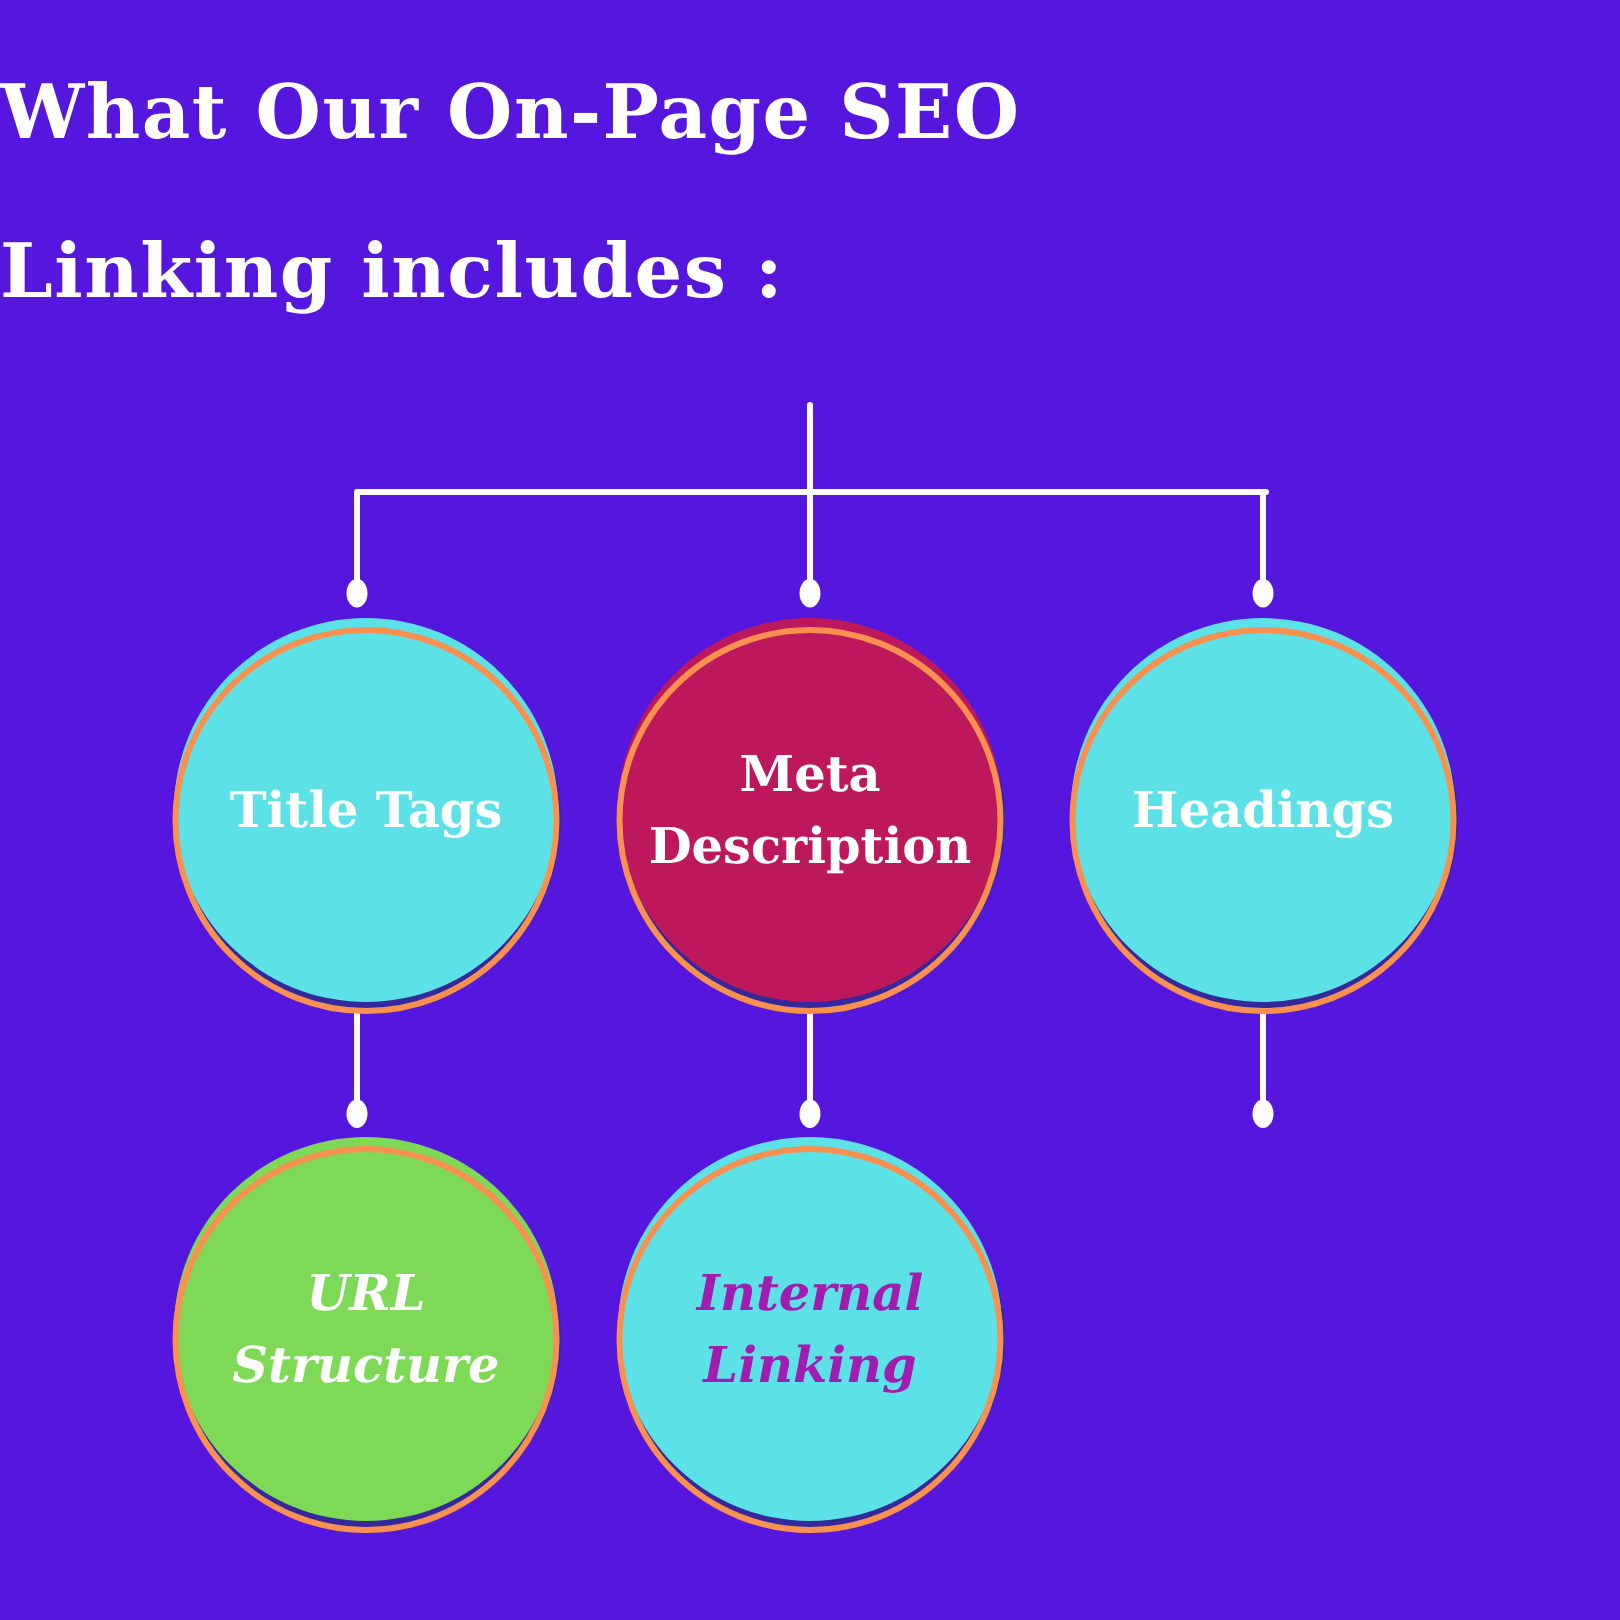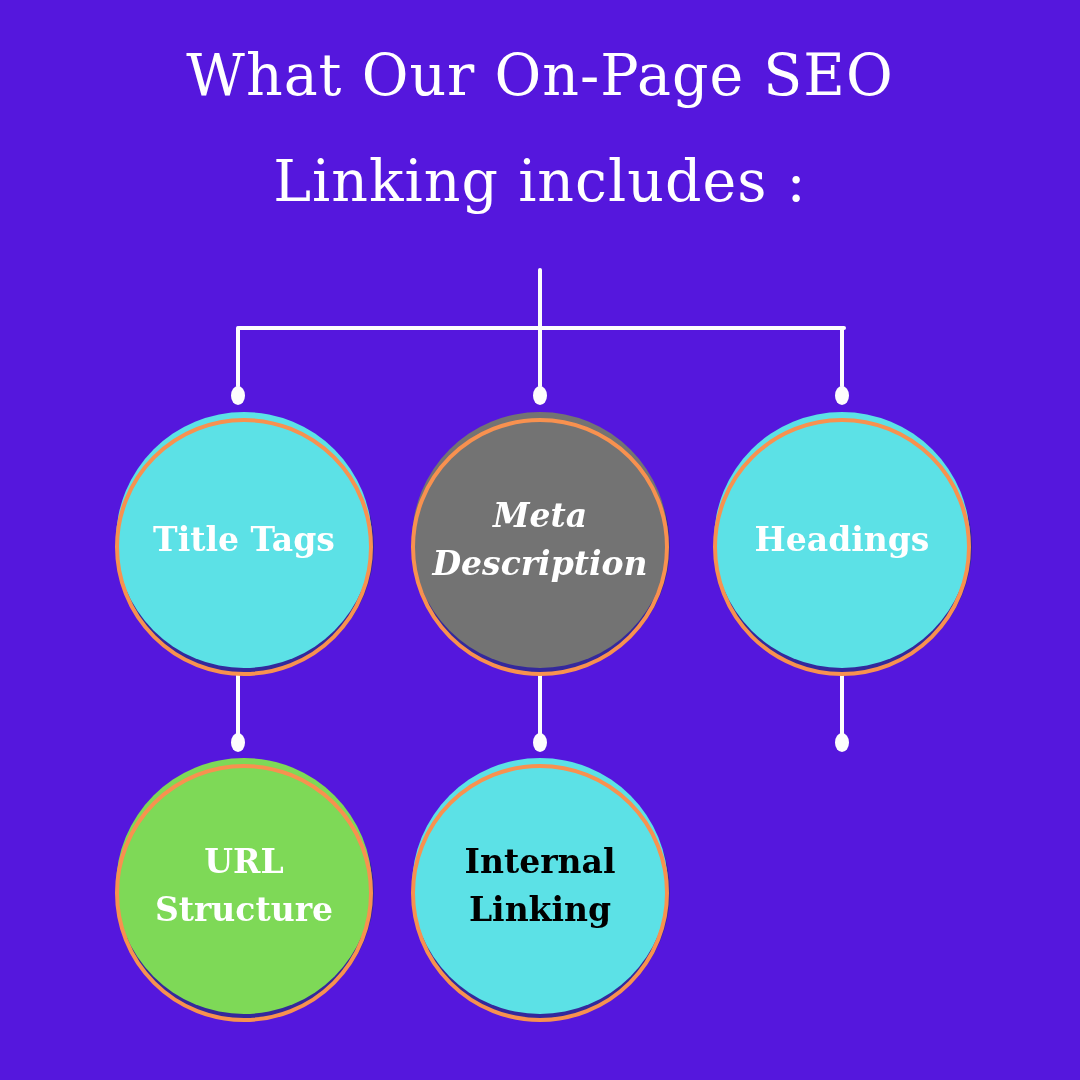--- a/index.html
+++ b/index.html
@@ -6,23 +6,23 @@
   .canvas{
     position:relative;
     width:1080px;height:1080px;
     overflow:hidden;
     font-family:"DejaVu Serif","Liberation Serif",serif;
   }
   
   .title{
     position:absolute;
     top:22px;left:0;width:1080px;
-    text-align:center;
-    font-weight:normal;
-    font-size:57px;
+    text-align:left;
+    font-weight:bold;
+    font-size:50px;
     line-height:106px;
     letter-spacing:1px;
   }
   
   .line{position:absolute;border-radius:2px;z-index:1;}
   .stem-top   {left:538px;top:268px;width:4px;height:62px;}
   .h-bar      {left:237px;top:326px;width:609px;height:4px;}
   .drop       {top:326px;width:4px;height:62px;}
   .drop.c1{left:236px;} .drop.c2{left:538px;} .drop.c3{left:840px;}
   .mid        {top:664px;width:4px;height:74px;}
@@ -30,21 +30,21 @@
   .dot{
     position:absolute;width:14px;height:19px;border-radius:50%;z-index:1;
   }
   .dot.r1{top:386px;} .dot.r2{top:733px;}
   .dot.c1{left:231px;} .dot.c2{left:533px;} .dot.c3{left:835px;}
   
   .node{
     position:absolute;width:256px;height:256px;z-index:2;
   }
   .node.col1{left:116px;} .node.col2{left:412px;} .node.col3{left:714px;}
-  .node.row1{top:412px;}  .node.row2{top:758px;}
+  .node.row1{top:412px;}  .node.row2{top:758px;font-style:italic;}
   .node .shadow-disc{
     position:absolute;inset:0;border-radius:50%;
     transform:translate(2px,6px);
     z-index:1;
   }
   .node .fill-disc{
     position:absolute;inset:0;border-radius:50%;
     display:flex;align-items:center;justify-content:center;
     text-align:center;
     font-weight:bold;font-size:33px;line-height:1.45;
@@ -91,21 +91,21 @@
   <div class="node row1 col1">
     <div class="shadow-disc" style="background-color: rgb(52, 40, 156);"></div>
     <div class="fill-disc" style="background-color: rgb(92, 225, 230); color: rgb(255, 255, 255);">
       <span>Title Tags</span>
     </div>
     <div class="ring" style="border-color: rgb(248, 145, 79);"></div>
   </div>
 
   <div class="node row1 col2">
     <div class="shadow-disc" style="background-color: rgb(52, 40, 156);"></div>
-    <div class="fill-disc" style="background-color: #737373; color: rgb(255, 255, 255); font-style: italic;">
+    <div class="fill-disc" style="background-color: #be185d; color: rgb(255, 255, 255);">
       <span>Meta Description</span>
     </div>
     <div class="ring" style="border-color: rgb(248, 145, 79);"></div>
   </div>
 
   <div class="node row1 col3">
     <div class="shadow-disc" style="background-color: rgb(52, 40, 156);"></div>
     <div class="fill-disc" style="background-color: rgb(92, 225, 230); color: rgb(255, 255, 255); text-align: center;">
       <span>Headings</span>
     </div>
@@ -115,20 +115,20 @@
   <div class="node row2 col1">
     <div class="shadow-disc" style="background-color: rgb(52, 40, 156);"></div>
     <div class="fill-disc" style="background-color: rgb(126, 217, 87); color: rgb(255, 255, 255);">
       <span>URL Structure</span>
     </div>
     <div class="ring" style="border-color: rgb(248, 145, 79);"></div>
   </div>
 
   <div class="node row2 col2">
     <div class="shadow-disc" style="background-color: rgb(52, 40, 156);"></div>
-    <div class="fill-disc" style="background-color: rgb(92, 225, 230); color: #000000;">
+    <div class="fill-disc" style="background-color: rgb(92, 225, 230); color: #a21caf;">
       <span>Internal Linking</span>
     </div>
     <div class="ring" style="border-color: rgb(248, 145, 79);"></div>
   </div>
 
 
 </div>
 
 </body></html>

